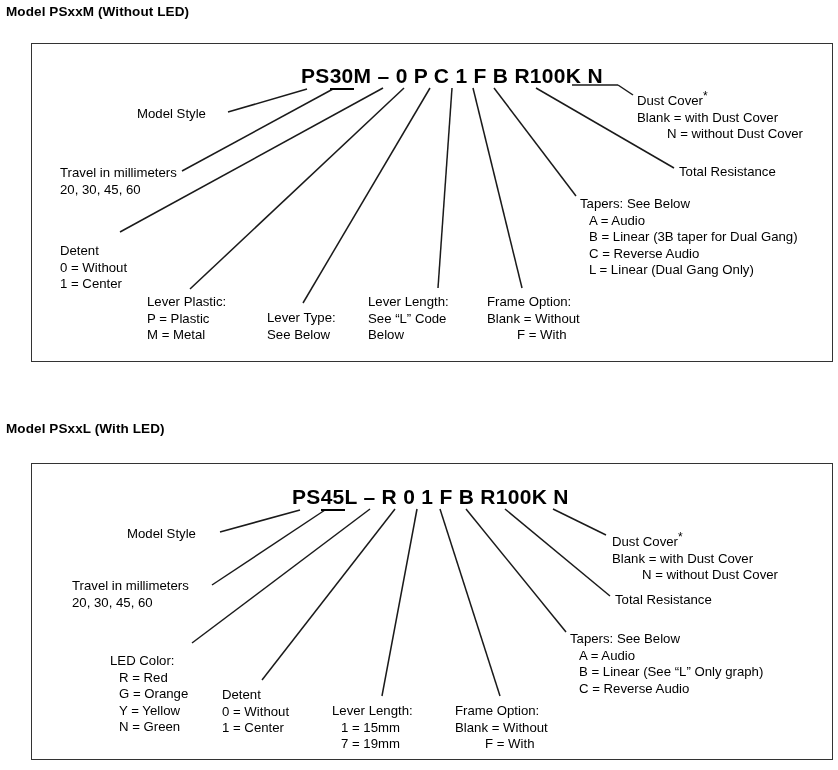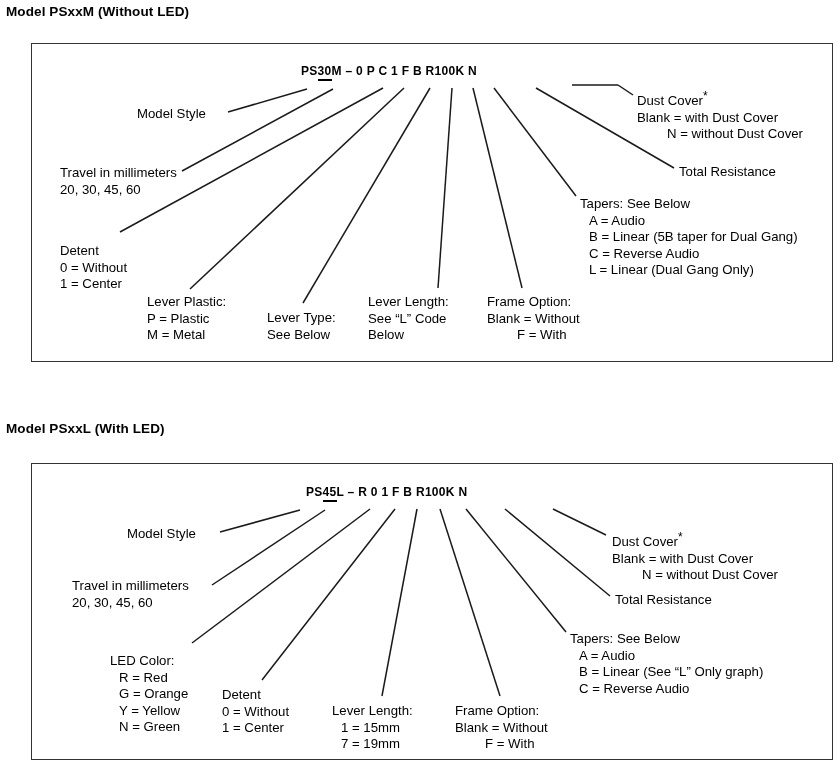--- a/index.html
+++ b/index.html
@@ -44,27 +44,27 @@
     position: absolute;
     left: 0; top: 0;
     width: 838px;
     height: 770px;
     pointer-events: none;
   }
   .leader-svg line { stroke: #1a1a1a; stroke-width: 1.5; }
 
   .partnum {
     position: absolute;
-    font-size: 12px;
+    font-size: 21px;
     font-weight: bold;
     white-space: nowrap;
     letter-spacing: 0.3px;
   }
   #partnum-1 { left: 301px; top: 64px; }
-  #partnum-2 { left: 292px; top: 485px; margin-left: 14px; }
+  #partnum-2 { left: 292px; top: 485px; }
   .pn-underline {
     border-bottom: 2px solid #000;
     padding-bottom: 1px;
   }
 
   .callout {
     position: absolute;
     font-size: 13.2px;
     line-height: 16.5px;
     white-space: nowrap;
@@ -178,21 +178,21 @@
     <span class="ind">N = without Dust Cover</span>
   </div>
 
   <div class="callout" id="c1-total-resistance">
     <span class="ln">Total Resistance</span>
   </div>
 
   <div class="callout" id="c1-tapers">
     <span class="ln">Tapers: See Below</span>
     <span class="ind2">A = Audio</span>
-    <span class="ind2">B = Linear (5B taper for Dual Gang)</span>
+    <span class="ind2">B = Linear (3B taper for Dual Gang)</span>
     <span class="ind2">C = Reverse Audio</span>
     <span class="ind2">L = Linear (Dual Gang Only)</span>
   </div>
 
   <div class="section-title" id="title-2">Model PSxxL (With LED)</div>
 
   <div class="diagram-box" id="box-2"></div>
 
   <svg class="leader-svg" id="leaders-2" viewBox="0 0 838 770" xmlns="http://www.w3.org/2000/svg">
 

